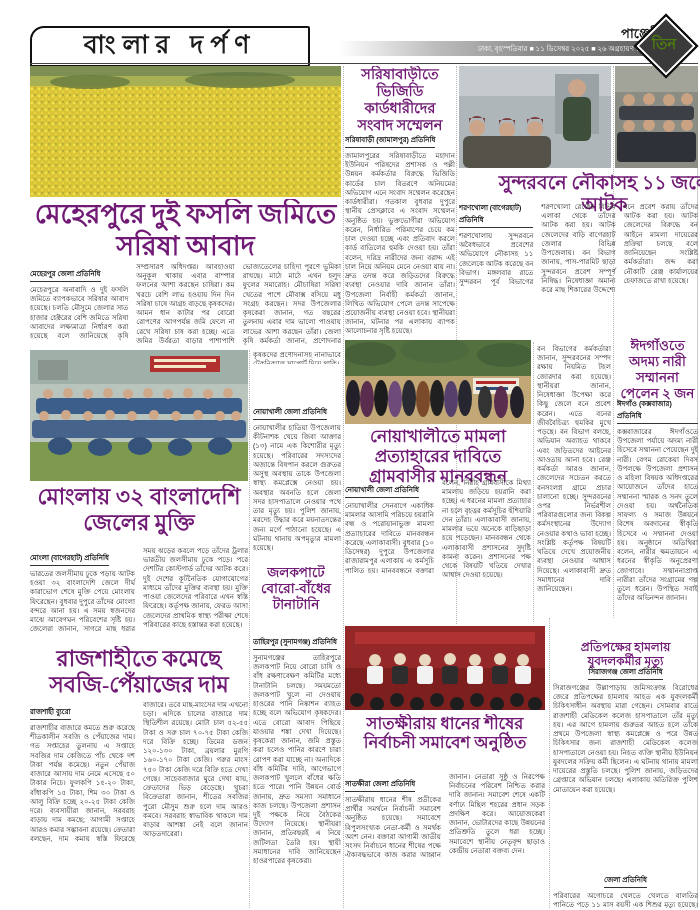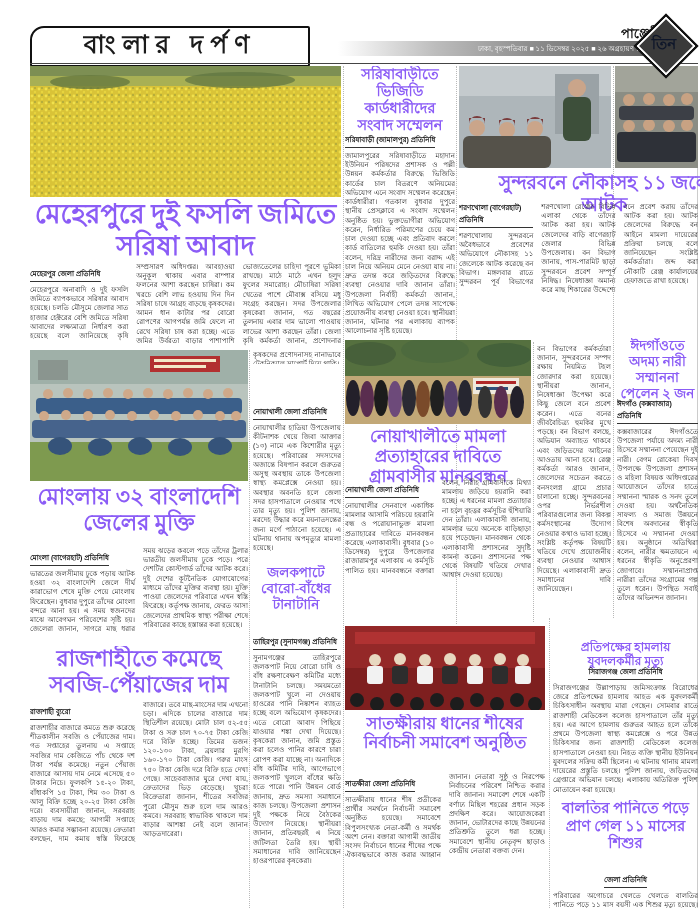--- a/index.html
+++ b/index.html
@@ -10,25 +10,25 @@
         border:2px solid #111;border-radius:14px 2px 2px 2px;display:flex;align-items:center;justify-content:center;}
   .masthead-box span{font-size:25px;font-weight:700;letter-spacing:7px;white-space:nowrap;}
   .brand{position:absolute;left:612px;top:24px;width:58px;text-align:center;font-size:13px;font-weight:700;color:#111;}
   .datebar{position:absolute;left:338px;top:41px;width:324px;height:15px;
         background:linear-gradient(90deg,rgba(255,255,255,0),#bdbdbd 30%,#8d8d8d 60%,#5c5c5c 100%);
         display:flex;align-items:center;justify-content:flex-end;}
   .datebar span{font-size:7px;color:#ffffff;padding-right:8px;white-space:nowrap;}
   .diamond{position:absolute;left:643px;top:23px;width:42px;height:42px;background:#3a3a3a;
         transform:rotate(45deg);border:2px solid #111;box-shadow:inset 0 0 0 2px #fff;z-index:3;}
   .diamond-label{position:absolute;left:643px;top:23px;width:42px;height:42px;z-index:4;
-        display:flex;align-items:center;justify-content:center;color:#0f172a;font-size:15px;font-weight:700;}
+        display:flex;align-items:center;justify-content:center;color:#4d7c0f;font-size:15px;font-weight:700;}
   .hdr-arrow{position:absolute;left:682px;top:38px;font-size:14px;color:#777;z-index:2;}
   .hrule{position:absolute;left:30px;top:63px;width:668px;height:1px;background:#444;}
   
-  .headline{font-weight:700;color:#8b5cf6;text-align:center;line-height:1.18;
+  .headline{font-weight:700;color:#701a75;text-align:center;line-height:1.18;
         font-family:"Liberation Serif","DejaVu Serif",serif;}
   .byline{font-size:7px;font-weight:700;color:#111;border-bottom:1px solid #333;
         display:inline-block;margin-bottom:3px;padding-bottom:1px;}
   .body-text{font-size:7px;line-height:1.32;text-align:justify;color:#222;}
   .colwrap{column-gap:8px;overflow:hidden;}
   .block{position:absolute;overflow:hidden;}
   .photo{position:absolute;overflow:hidden;background:#999;}
   .photo svg{display:block;width:100%;height:100%;}
   .vrule{position:absolute;width:0;border-left:1px dotted #b9b9b9;}
 </style>
@@ -302,20 +302,19 @@
     <div class="body-text">কক্সবাজারের ঈদগাঁওতে উপজেলা পর্যায়ে অদম্য নারী হিসেবে সম্মাননা পেয়েছেন দুই নারী। বেগম রোকেয়া দিবস উপলক্ষে উপজেলা প্রশাসন ও মহিলা বিষয়ক অধিদপ্তরের আয়োজনে তাঁদের হাতে সম্মাননা স্মারক ও সনদ তুলে দেওয়া হয়। অর্থনৈতিক সাফল্য ও সমাজ উন্নয়নে বিশেষ অবদানের স্বীকৃতি হিসেবে এ সম্মাননা দেওয়া হয়। অনুষ্ঠানে অতিথিরা বলেন, নারীর ক্ষমতায়নে এ ধরনের স্বীকৃতি অনুপ্রেরণা জোগাবে। সম্মাননাপ্রাপ্ত নারীরা তাঁদের সংগ্রামের গল্প তুলে ধরেন। উপস্থিত সবাই তাঁদের অভিনন্দন জানান।</div>
   </div>
 
   <div class="block headline" style="left:553px;top:620px;width:145px;font-size:12px;margin-top:20px;">প্রতিপক্ষের হামলায় যুবদলকর্মীর মৃত্যু</div>
 
   <div class="block" style="left:553px;top:660px;width:145px;height:136px;text-align:center;">
     <div class="byline">সিরাজগঞ্জ জেলা প্রতিনিধি</div>
     <div class="body-text" style="text-align:justify;">সিরাজগঞ্জের উল্লাপাড়ায় জমিসংক্রান্ত বিরোধের জেরে প্রতিপক্ষের হামলায় আহত এক যুবদলকর্মী চিকিৎসাধীন অবস্থায় মারা গেছেন। সোমবার রাতে রাজশাহী মেডিকেল কলেজ হাসপাতালে তাঁর মৃত্যু হয়। এর আগে হামলায় গুরুতর আহত হলে তাঁকে প্রথমে উপজেলা স্বাস্থ্য কমপ্লেক্সে ও পরে উন্নত চিকিৎসার জন্য রাজশাহী মেডিকেল কলেজ হাসপাতালে নেওয়া হয়। নিহত ব্যক্তি স্থানীয় ইউনিয়ন যুবদলের সক্রিয় কর্মী ছিলেন। এ ঘটনায় থানায় মামলা দায়েরের প্রস্তুতি চলছে। পুলিশ জানায়, জড়িতদের গ্রেপ্তারে অভিযান চলছে। এলাকায় অতিরিক্ত পুলিশ মোতায়েন করা হয়েছে।</div>
   </div>
 
-  <div class="block headline" style="left:553px;top:800px;width:145px;font-size:15px;">বালতির পানিতে পড়ে প্রাণ গেল ১১ মাসের শিশুর</div>
 
   <div class="block" style="left:553px;top:868px;width:145px;height:40px;text-align:center;">
     <div class="byline">জেলা প্রতিনিধি</div>
     <div class="body-text" style="text-align:justify;">পরিবারের অগোচরে খেলতে খেলতে বালতির পানিতে পড়ে ১১ মাস বয়সী এক শিশুর মৃত্যু হয়েছে। দ্রুত উদ্ধার করে হাসপাতালে নেওয়া হলে চিকিৎসক তাকে মৃত ঘোষণা করেন।</div>
   </div>
 
 </div>
 
 </body></html>

